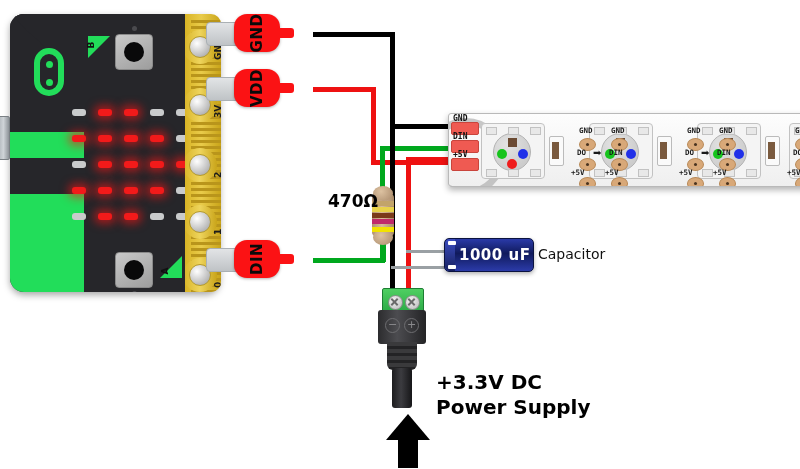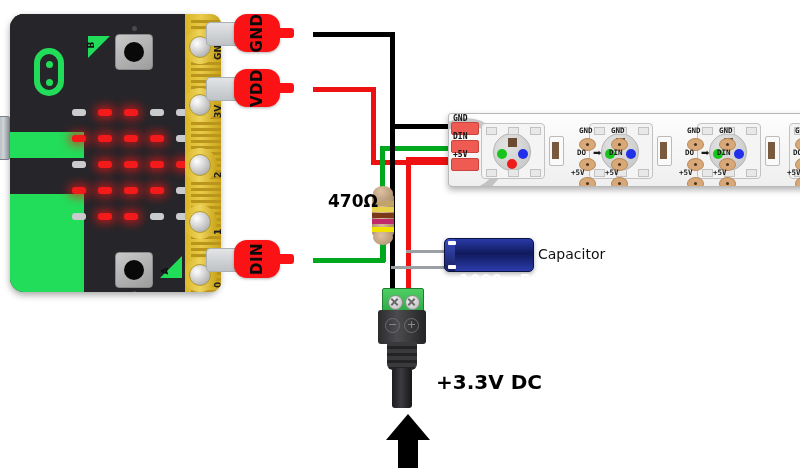--- a/index.html
+++ b/index.html
@@ -219,21 +219,20 @@
   .cap-stripe{
     position:absolute;left:0;top:0;width:10px;height:100%;
     background:linear-gradient(180deg,#3b4cc0,#16205f);
     border-radius:5px 0 0 5px;
   }
   .cap-notch{position:absolute;left:3px;width:8px;height:4px;background:#ffffff;border-radius:1px;}
   .cap-txt{
     position:absolute;left:14px;top:50%;transform:translateY(-50%);
     color:#ffffff;font-size:15px;font-weight:bold;letter-spacing:.5px;
     font-family:"DejaVu Sans","Liberation Sans",sans-serif;
-    margin-top:26px;
   }
   .cap-name{
     position:absolute;left:538px;top:246px;font-size:14px;color:#111;
   }
 
   
   .pwr{position:absolute;left:378px;top:288px;width:48px;height:120px;}
   .pwr-screw-block{
     position:absolute;left:4px;top:0;width:40px;height:24px;
     background:linear-gradient(180deg,#4fcf62,#2aa845);
@@ -575,15 +574,16 @@
     <div class="pwr-cable"></div>
   </div>
 
   <div class="pwr-arrow">
     <div class="arrow-head"></div>
     <div class="arrow-stem"></div>
   </div>
 
   <div class="pwr-label">
     <div>+3.3V DC</div>
+    <div>Power Supply</div>
   </div>
 
 </div>
 
 </body></html>

